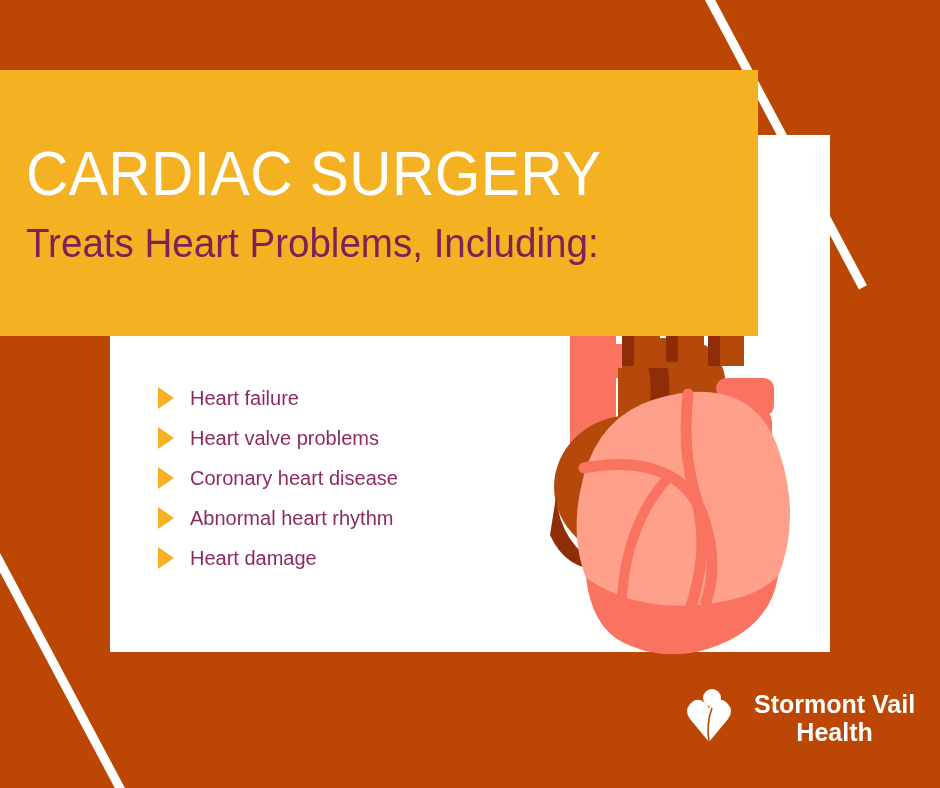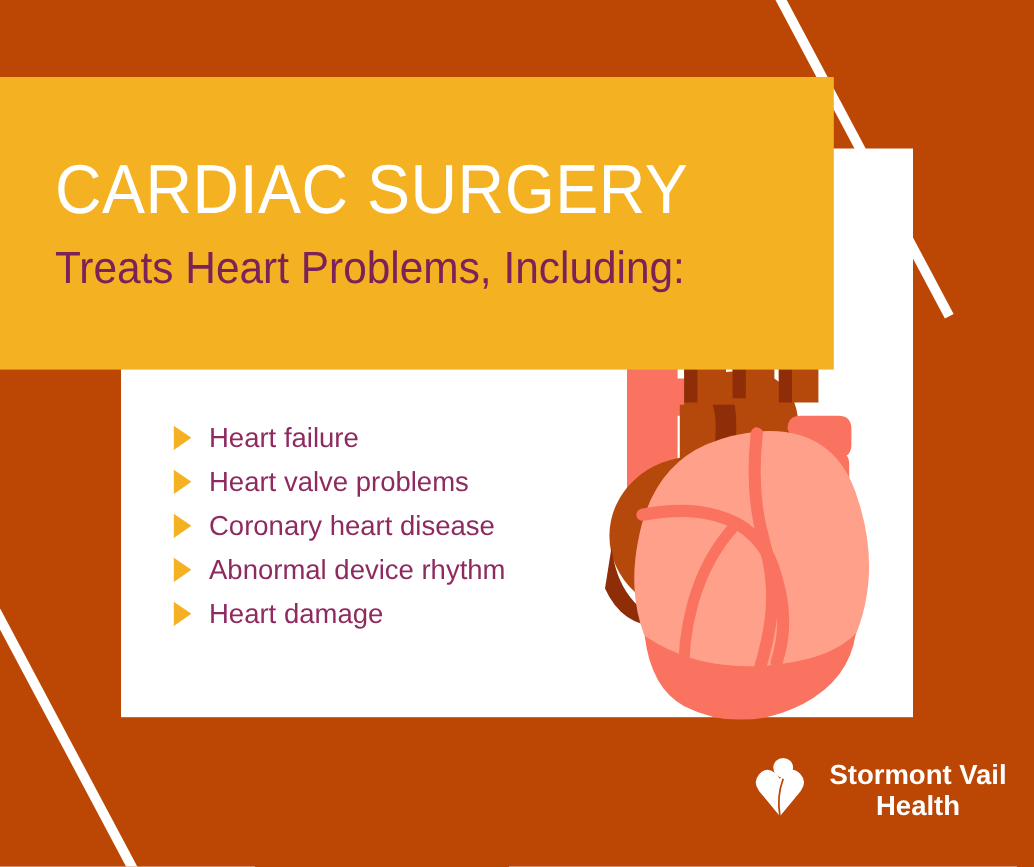--- a/index.html
+++ b/index.html
@@ -44,21 +44,21 @@
     width:720px; height:517px;
     background:#ffffff;
   }
 
   
   #banner {
     position:absolute;
     left:0; top:70px;
     width:758px; height:266px;
     background:#F4B223;
-    padding-left:50px;
+    padding-left:26px;
     display:flex;
     flex-direction:column;
     justify-content:center;
   }
   #banner-title {
     color:#ffffff;
     font-size:63px;
     font-weight:400;
     letter-spacing:0.5px;
     line-height:1.0;
@@ -94,21 +94,21 @@
   .bullet-arrow {
     width:0; height:0;
     border-left:16px solid #F4B223;
     border-top:11px solid transparent;
     border-bottom:11px solid transparent;
     margin-right:16px;
     flex:0 0 auto;
   }
   .condition-label {
     color:#8E2A5F;
-    font-size:25px;
+    font-size:20px;
     font-weight:400;
     line-height:1;
     white-space:nowrap;
   }
 
   
   #heart-illustration {
     position:absolute;
     left:540px; top:272px;
     width:300px; height:382px;
@@ -192,21 +192,21 @@
     <li class="condition-item">
       <span class="bullet-arrow"></span>
       <span class="condition-label">Heart valve problems</span>
     </li>
     <li class="condition-item">
       <span class="bullet-arrow"></span>
       <span class="condition-label">Coronary heart disease</span>
     </li>
     <li class="condition-item">
       <span class="bullet-arrow"></span>
-      <span class="condition-label">Abnormal device rhythm</span>
+      <span class="condition-label">Abnormal heart rhythm</span>
     </li>
     <li class="condition-item">
       <span class="bullet-arrow"></span>
       <span class="condition-label">Heart damage</span>
     </li>
   </ul>
 
   <div id="logo">
     <span id="logo-mark">
       <svg width="46" height="56" viewBox="0 0 46 56" xmlns="http://www.w3.org/2000/svg">

